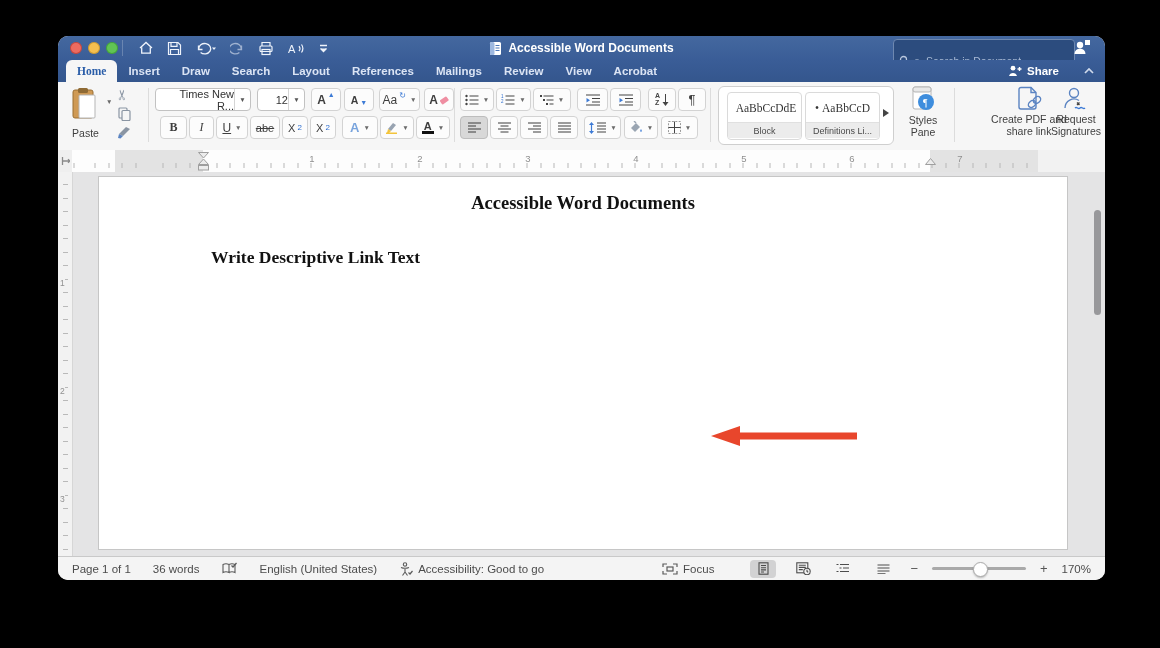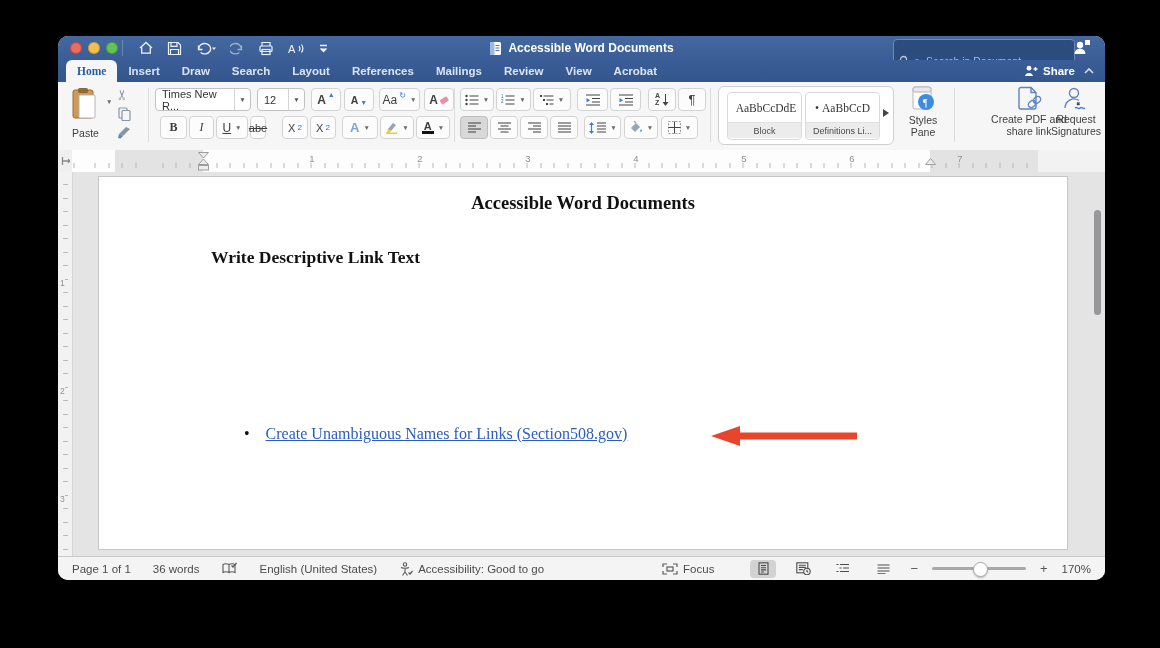--- a/index.html
+++ b/index.html
@@ -28,35 +28,35 @@
   .searchbox input::placeholder{color:#a9bbd6;}
   .presence{position:absolute;left:1014px;top:2px;}
   
   .tabrow{position:absolute;left:0;top:24px;right:0;height:22px;
           background:linear-gradient(#3a5d97,#34568d);display:flex;align-items:flex-end;
           padding-left:8px;}
   .tab{height:22px;line-height:22px;padding:0 11px;font-size:11.5px;color:#dbe4f4;
        font-weight:600;border-radius:6px 6px 0 0;}
   .tab.active{background:#f6f6f6;color:#2a5da8;font-weight:700;font-family:Liberation Serif, serif;}
   .tab-right{position:absolute;right:10px;top:24px;height:22px;display:flex;
-             align-items:center;gap:8px;color:#fff;font-size:11.5px;font-weight:600;}
+             align-items:center;gap:24px;color:#fff;font-size:11.5px;font-weight:600;}
   .share{display:flex;align-items:center;gap:4px;}
   
   .ribbon{position:absolute;left:0;top:46px;right:0;height:68px;background:#f6f6f6;
           border-bottom:1px solid #cfcfcf;}
   .vdiv{position:absolute;top:6px;bottom:8px;width:1px;background:#dcdcdc;}
   .rbtn{position:absolute;height:23px;border:1px solid #d3d3d3;background:#fcfcfc;
         border-radius:4px;display:flex;align-items:center;justify-content:center;
         font-size:12px;color:#3e3e3e;gap:2px;box-sizing:border-box;}
   .rbtn.active{background:#d8d8d8;border-color:#bdbdbd;}
   .row1{top:6px;} .row2{top:34px;}
   .dd{font-size:6.5px;color:#6a6a6a;margin-left:2px;}
   .combo{position:absolute;height:23px;background:#fff;border:1px solid #c2c2c2;
          border-radius:4px;display:flex;align-items:center;box-sizing:border-box;}
-  .combo .ctext{flex:1;font-size:11px;color:#333;padding-left:6px;text-align:left;}
+  .combo .ctext{flex:1;font-size:11px;color:#333;padding-left:6px;text-align:right;}
   .combo .cdd{width:15px;border-left:1px solid #d5d5d5;height:100%;display:flex;
               align-items:center;justify-content:center;font-size:6.5px;color:#555;}
   .biglabel{position:absolute;font-size:10.5px;color:#3f3f3f;text-align:center;line-height:11.5px;}
   .gallery{position:absolute;left:660px;top:4px;width:174px;height:57px;background:#fff;
            border:1px solid #cfcfcf;border-radius:6px;}
   .scard{position:absolute;top:5px;width:73px;height:46px;border:1px solid #dadada;
          border-radius:4px;overflow:hidden;background:#fff;}
   .scard .prev{height:29px;display:flex;align-items:center;justify-content:center;
                font-family:"Liberation Serif","DejaVu Serif",serif;font-size:11.5px;color:#333;
                white-space:nowrap;overflow:hidden;gap:3px;}
@@ -293,21 +293,21 @@
       <div class="rbtn row2" style="left:102px;width:27px;font-weight:bold;font-family:'Liberation Serif',serif;">
           <span>B</span>
         </div>
       <div class="rbtn row2" style="left:131px;width:25px;font-style:italic;font-family:'Liberation Serif',serif;">
           <span>I</span>
         </div>
       <div class="rbtn row2" style="left:158px;width:32px;">
           <span style="text-decoration:underline;">U</span>
           <span class="dd">▼</span>
         </div>
-      <div class="rbtn row2" style="left:192px;width:16px;font-size:11px;">
+      <div class="rbtn row2" style="left:192px;width:30px;font-size:11px;">
           <span style="text-decoration:line-through;">abe</span>
         </div>
       <div class="rbtn row2" style="left:224px;width:26px;font-size:11px;">
           <span>X</span>
           <sub style="color:#2f6fd0;font-size:8px;">2</sub>
         </div>
       <div class="rbtn row2" style="left:252px;width:26px;font-size:11px;">
           <span>X</span>
           <sup style="color:#2f6fd0;font-size:8px;">2</sup>
         </div>
@@ -516,23 +516,20 @@
       <div class="vticks"></div>
       <span class="vnum" style="top:106px;">1</span>
       <span class="vnum" style="top:214px;">2</span>
       <span class="vnum" style="top:322px;">3</span>
     </div>
 
     <div class="page">
       <div class="doc-title">Accessible Word Documents</div>
       <div class="doc-heading">Write Descriptive Link Text</div>
 
-      <div class="li" style="top:248px;">
-        <span class="bul">•&nbsp;&nbsp;&nbsp;&nbsp;</span><span class="lnk">Create Unambiguous Names for Links (Section508.gov)</span>
-      </div>
 
       <svg class="arrow" width="150" height="24" viewBox="0 0 150 24">
         <polygon points="2,12 31,2 31,8.5 148,8.5 148,15.5 31,15.5 31,22" fill="#e8462c"></polygon>
       </svg>
     </div>
 
     <div class="vscroll"></div>
   </div>
 
   <div class="status">

